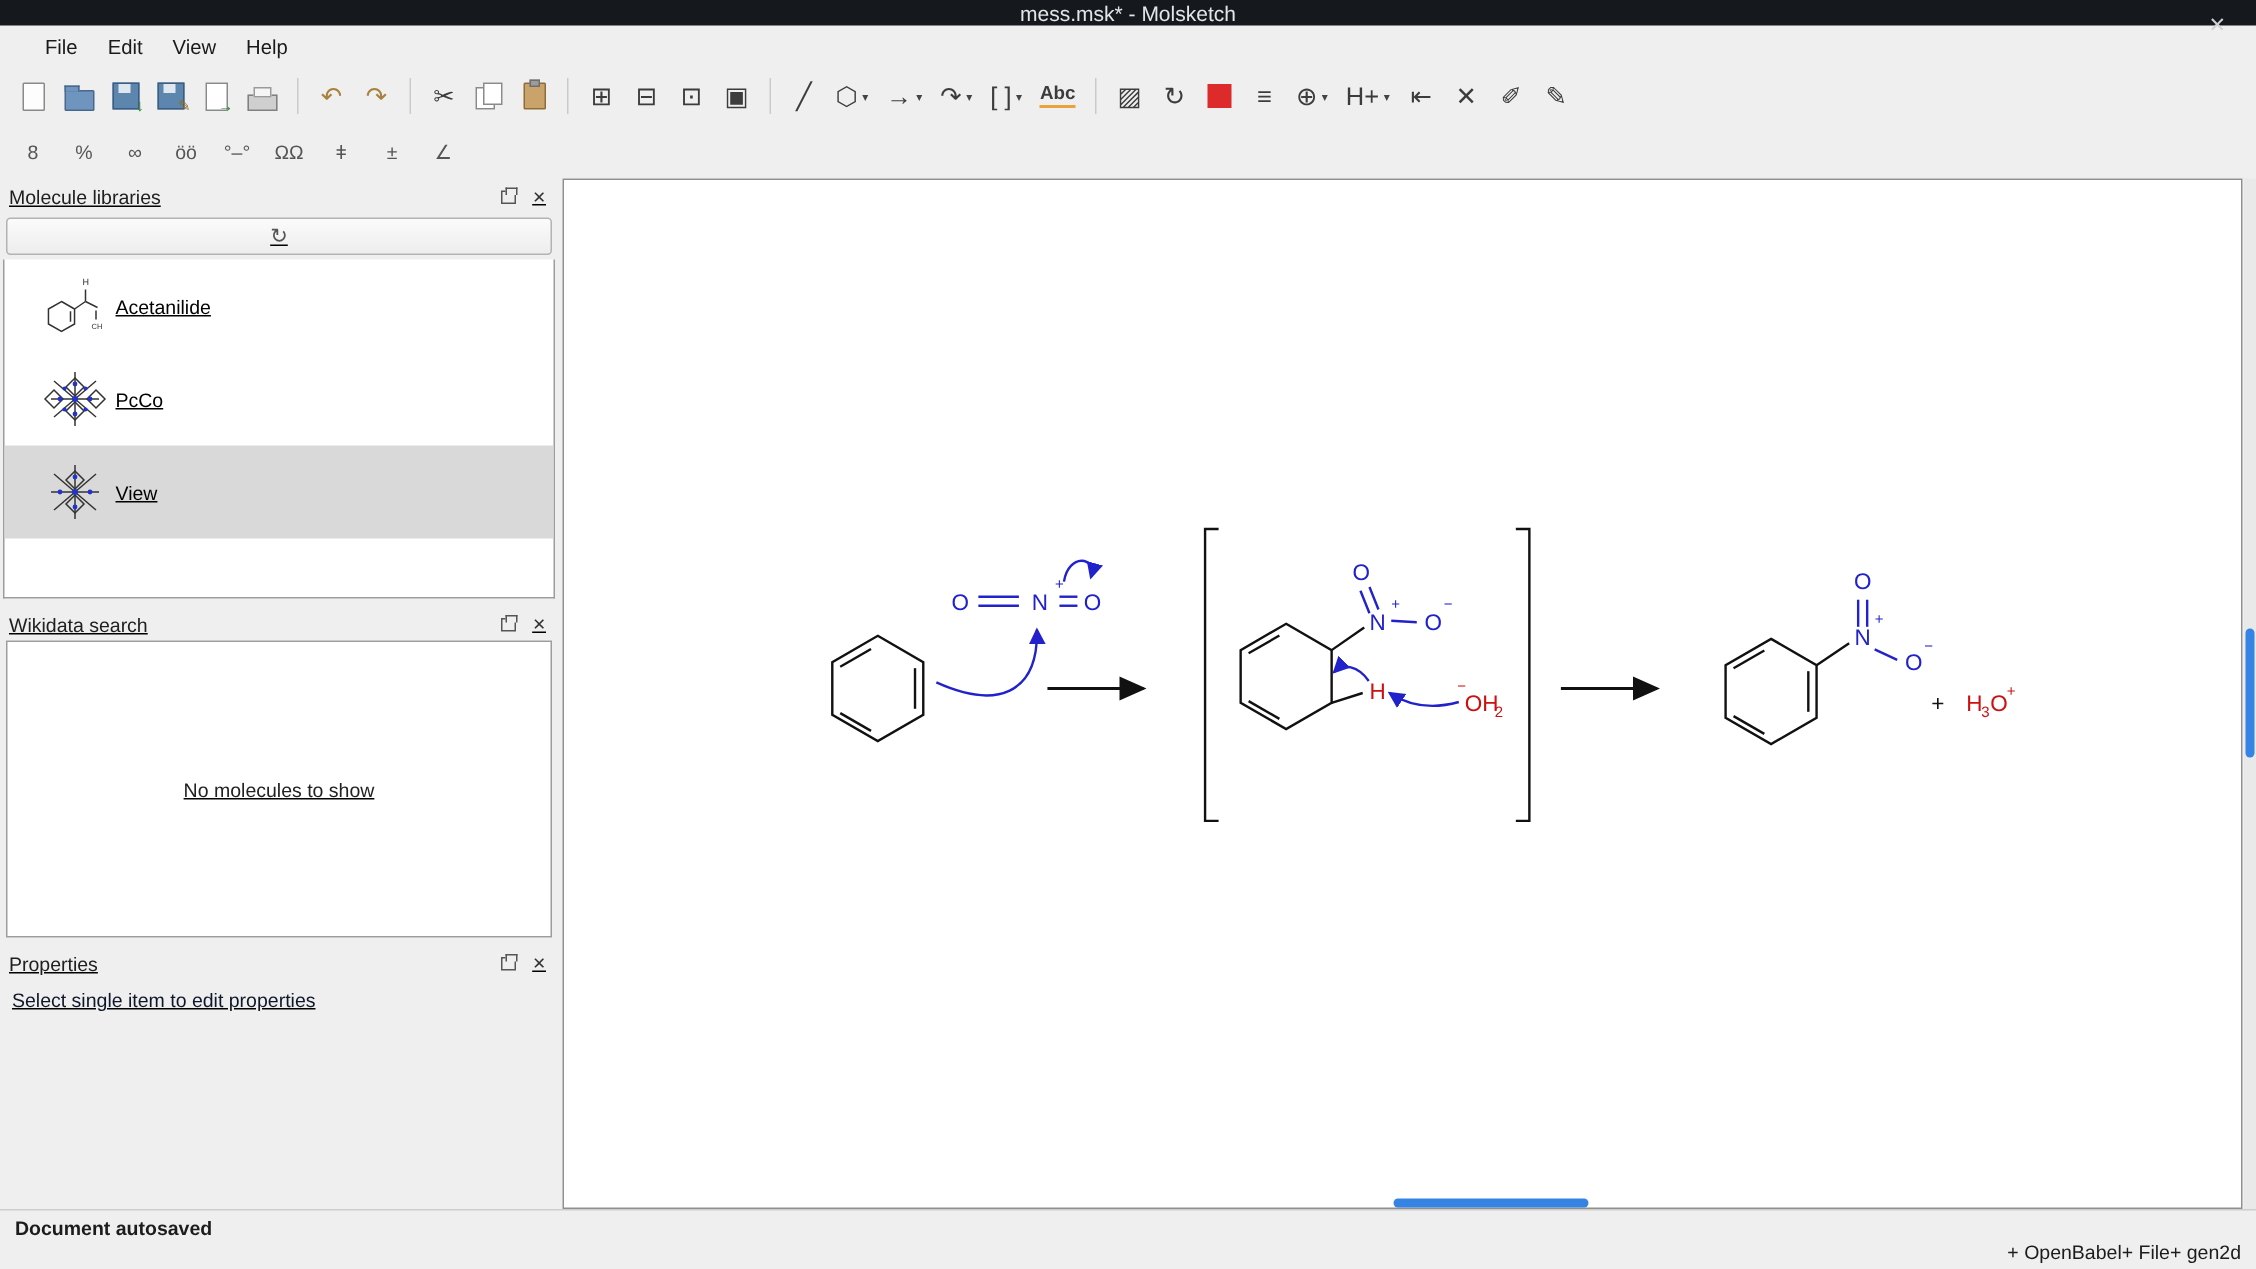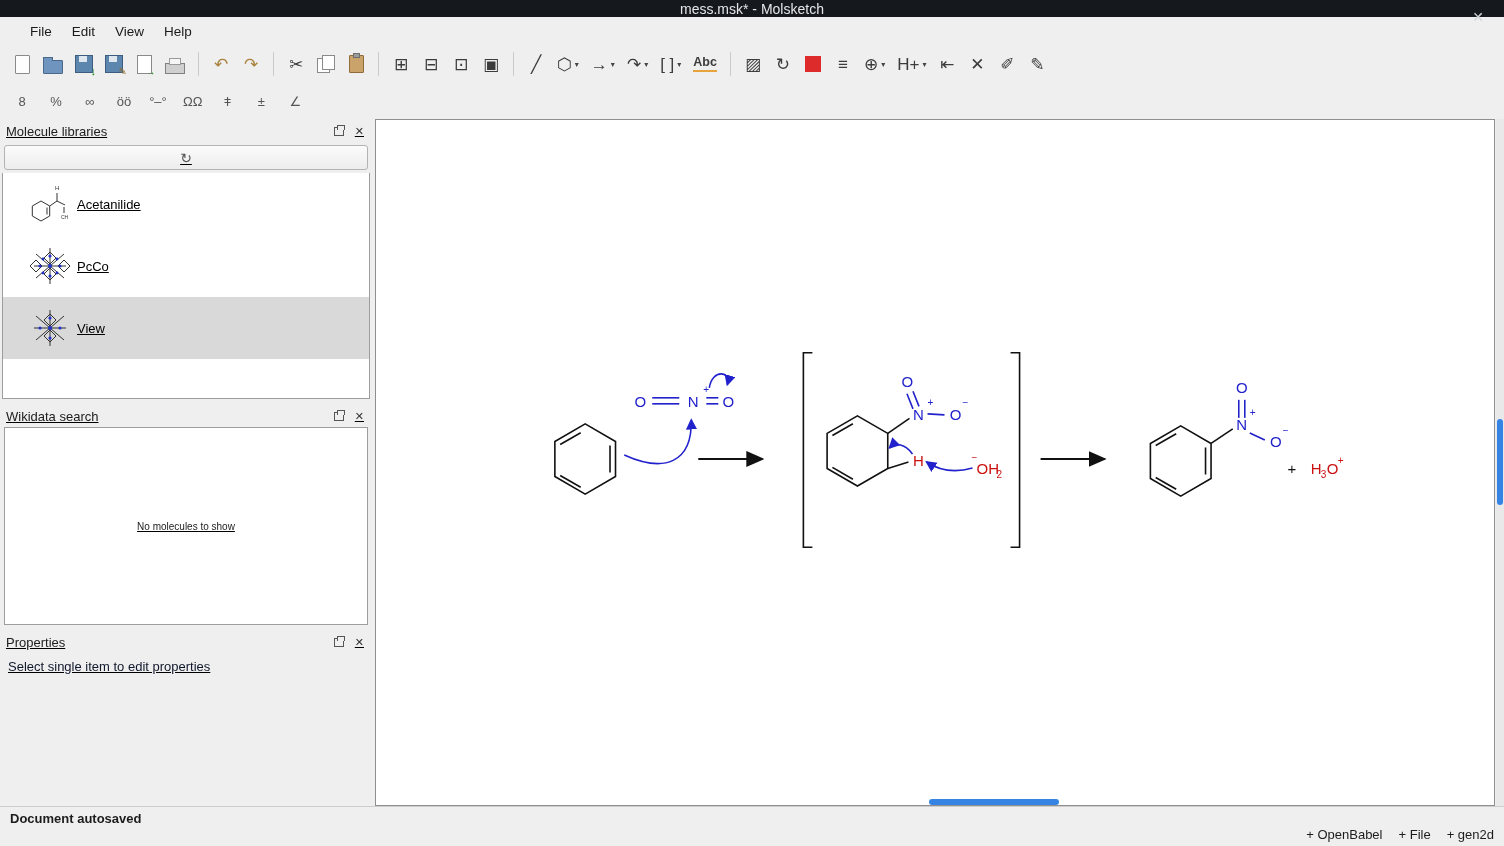--- a/index.html
+++ b/index.html
@@ -61,32 +61,32 @@
   .lib-item .thumb{width:54px;height:54px;display:flex;align-items:center;justify-content:center;flex:none;}
   .lib-item.selected{background:var(--sel);color:#fff;}
   .lib-item.selected .thumb{background:#6f9ecf;}
   .lib-item.row-gray{background:#d9d9d9;}
   .lib-label{font-size:13px;}
 
   .search-row{display:flex;gap:3px;margin:3px 2px;}
   .search-input{flex:1;height:26px;border:1px solid #9d9d9d;border-radius:2px;padding:0 8px;font-size:13px;color:#333;background:#fff;font-family:inherit;}
   .search-input::placeholder{color:#8a8a8a;}
   .search-btn{width:32px;height:28px;border:1px solid #b3b3b3;border-radius:3px;background:linear-gradient(#fbfbfb,#ededed);display:flex;align-items:center;justify-content:center;}
-  .wikidata-empty{border:1px solid #9d9d9d;background:#fff;height:196px;margin:0 2px;display:flex;align-items:center;justify-content:center;font-size:10px;color:#222;}
+  .wikidata-empty{border:1px solid #9d9d9d;background:#fff;height:196px;margin:0 2px;display:flex;align-items:center;justify-content:center;font-size:13px;color:#222;}
   .props-hint{font-size:13px;color:#0f172a;padding:6px 6px;}
 
   .canvas{flex:1;position:relative;background:#fff;border:1px solid #8f8f8f;margin-left:3px;box-sizing:border-box;}
   .canvas svg{display:block;width:100%;height:100%;}
   .h-thumb{position:absolute;bottom:0;left:553px;width:130px;height:6px;background:var(--sb);border-radius:3px;}
   .v-scroll{width:8px;min-width:8px;background:#e9e9e9;position:relative;margin-left:1px;}
   .v-thumb{position:absolute;top:300px;height:86px;width:6px;left:1px;background:var(--sb);border-radius:3px;}
 
   .statusbar{height:24px;display:flex;align-items:center;padding:0 10px;font-size:13px;color:#1c1c1c;border-top:1px solid #cdcdcd;background:#efefef;box-sizing:border-box;}
   .status-left{flex:1;font-weight:bold;}
-  .status-plugins{display:flex;gap:16px;margin-top:32px;}
+  .status-plugins{display:flex;margin-top:32px;}
 
   
   .bk{stroke:#111;stroke-width:1.6;fill:none;}
   .bl{stroke:var(--blue);stroke-width:1.6;fill:none;}
   .blf{fill:var(--blue);}
   .arrowline{stroke:#111;stroke-width:2;fill:none;}
   text.at{font-size:15px;fill:#111;}
   text.bl-t{fill:var(--blue);}
   text.rd-t{fill:var(--red);}
   text.sm{font-size:10px;}

